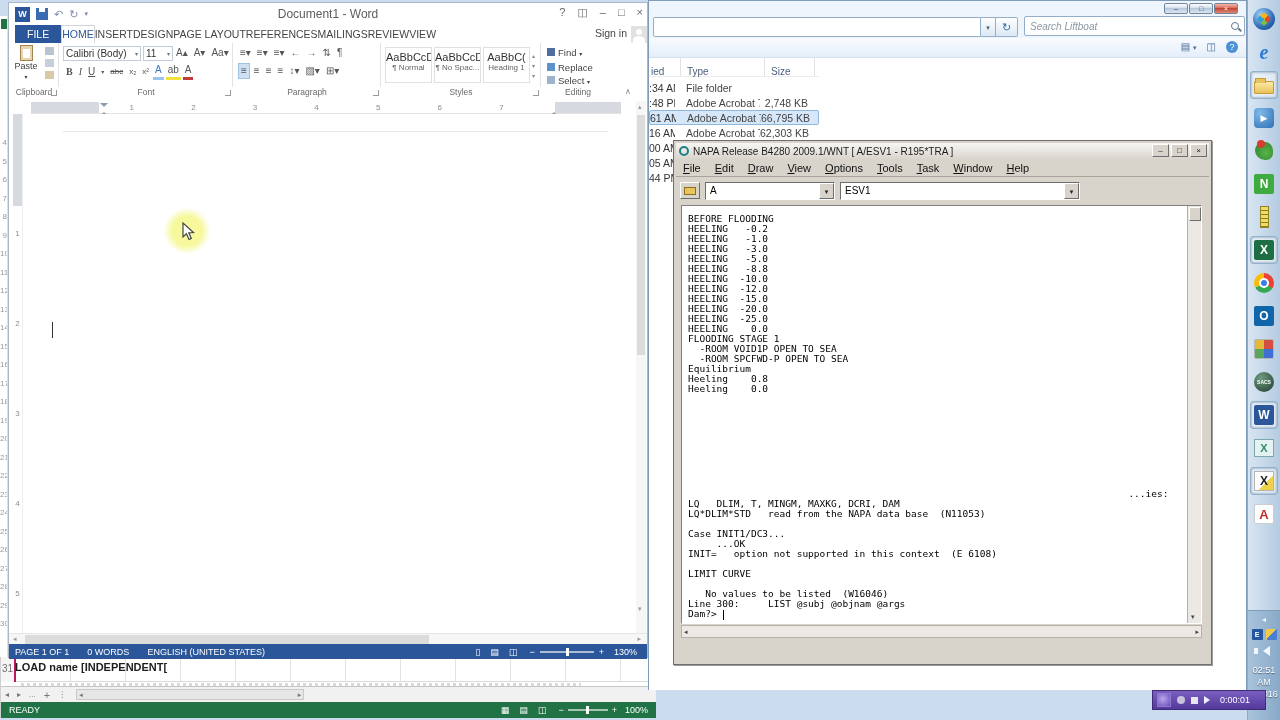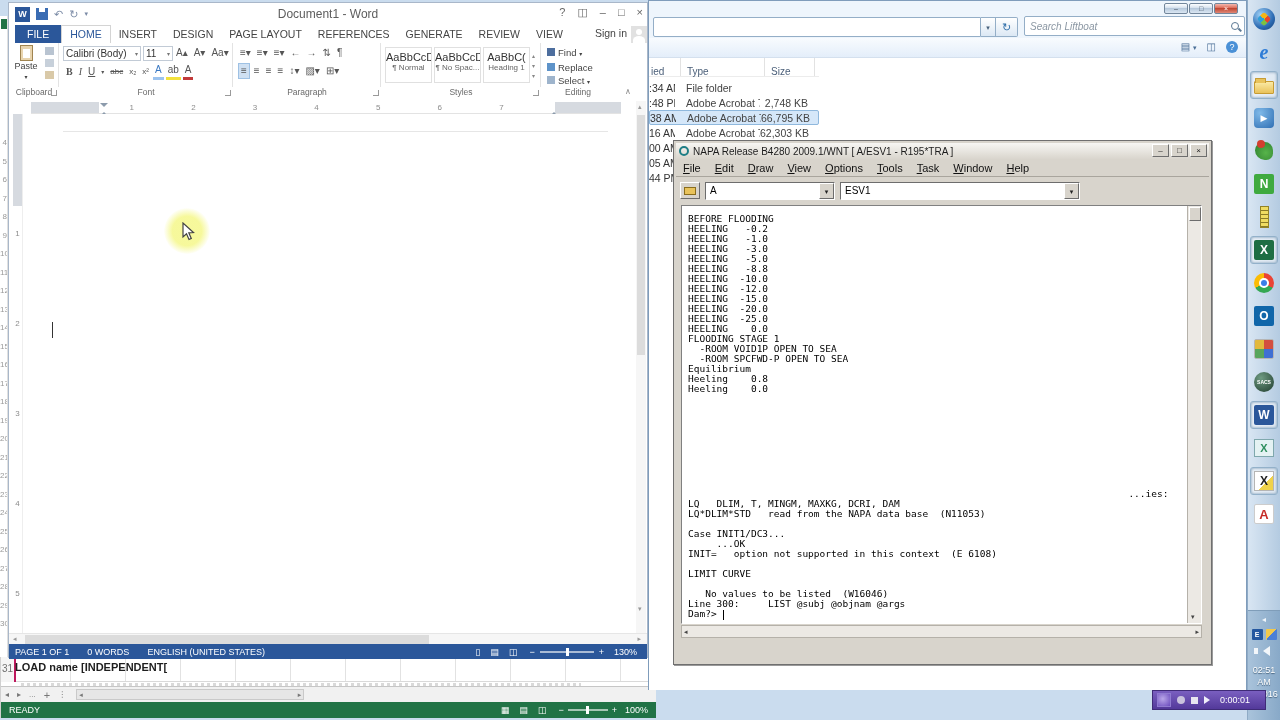--- a/index.html
+++ b/index.html
@@ -112,21 +112,21 @@
   
   .word{position:absolute;left:8px;top:2px;width:640px;height:656px;background:#fff;border:1px solid #a9b7c9;z-index:40}
   .w-title{position:absolute;left:0;top:0;width:100%;height:22px;background:#fff;display:flex;align-items:center}
   .w-qat{display:flex;align-items:center;gap:6px;margin-left:6px;color:#7a8aa5;font-size:11px}
   .w-logo{width:15px;height:15px;background:#2b579a;color:#fff;font:bold 9px "Liberation Sans",sans-serif;text-align:center;line-height:15px}
   .w-save{width:12px;height:12px;background:#3a6cb3;position:relative}
   .w-save::before{content:"";position:absolute;left:3px;top:0;width:6px;height:4px;background:#fff}
   .w-doctitle{position:absolute;left:0;right:0;text-align:center;font-size:12px;color:#5d5d5d;pointer-events:none}
   .w-ctrls{position:absolute;right:4px;top:3px;display:flex;gap:12px;font-size:11px;color:#666}
   .w-tabs{position:absolute;left:0;top:22px;width:100%;height:18px;display:flex;align-items:flex-end;font-size:10.5px;color:#444}
-  .wtab{padding:2px 8px 3px;white-space:nowrap}
+  .wtab{padding:2px 0 3px;white-space:nowrap}
   .wtab.file{background:#2b579a;color:#fff;margin-left:6px;padding:3px 12px}
   .wtab.active{background:#fff;color:#2b579a;border:1px solid #d4d4d4;border-bottom:none}
   .w-signin{position:absolute;right:20px;top:2px;font-size:10.5px;color:#444}
   .w-avatar{position:absolute;right:0;top:0;width:16px;height:17px;background:#e1e1e1;overflow:hidden}
   .w-avatar::before{content:"";position:absolute;left:5px;top:3px;width:6px;height:6px;border-radius:50%;background:#fff}
   .w-avatar::after{content:"";position:absolute;left:2px;top:10px;width:12px;height:8px;border-radius:50% 50% 0 0;background:#fff}
   .w-ribbon{position:absolute;left:0;top:40px;width:100%;height:44px;background:#fff;display:flex;font-size:10px;color:#444}
   .w-group{border-right:1px solid #e3e3e3;position:relative;flex:none}
   .rg{display:inline-block;padding:1px 2px;margin:0 1px;color:#555;font-size:10px;line-height:12px}
   .combo{display:inline-flex;align-items:center;border:1px solid #c2cbd6;height:15px;font-size:10px;padding:0 2px;color:#333;justify-content:space-between}
@@ -340,21 +340,21 @@
             <span class="c-size"></span>
           </div>
 
           <div class="exrow">
             <span class="c-time">:48 PM</span>
             <span class="c-type">Adobe Acrobat 7....</span>
             <span class="c-size">2,748 KB</span>
           </div>
 
           <div class="exrow selected">
-            <span class="c-time">38 AM</span>
+            <span class="c-time">61 AM</span>
             <span class="c-type">Adobe Acrobat 7....</span>
             <span class="c-size">66,795 KB</span>
           </div>
 
           <div class="exrow">
             <span class="c-time">16 AM</span>
             <span class="c-type">Adobe Acrobat 7....</span>
             <span class="c-size">62,303 KB</span>
           </div>
 
@@ -478,21 +478,21 @@
     </div>
 
     <div class="w-tabs">
 
     <div class="wtab file">FILE</div>
         <div class="wtab active">HOME</div>
         <div class="wtab">INSERT</div>
         <div class="wtab">DESIGN</div>
         <div class="wtab">PAGE LAYOUT</div>
         <div class="wtab">REFERENCES</div>
-        <div class="wtab">GENERATE</div>
+        <div class="wtab">MAILINGS</div>
         <div class="wtab">REVIEW</div>
         <div class="wtab">VIEW</div>
       </div>
     <div class="w-signin" style="top:24px">Sign in</div>
     <div class="w-avatar" style="top:23px"></div>
 
     <div class="w-ribbon">
 
       <div class="w-group" style="width:48px;margin-left:2px">
         <div style="position:absolute;left:3px;top:2px;width:24px;text-align:center">

